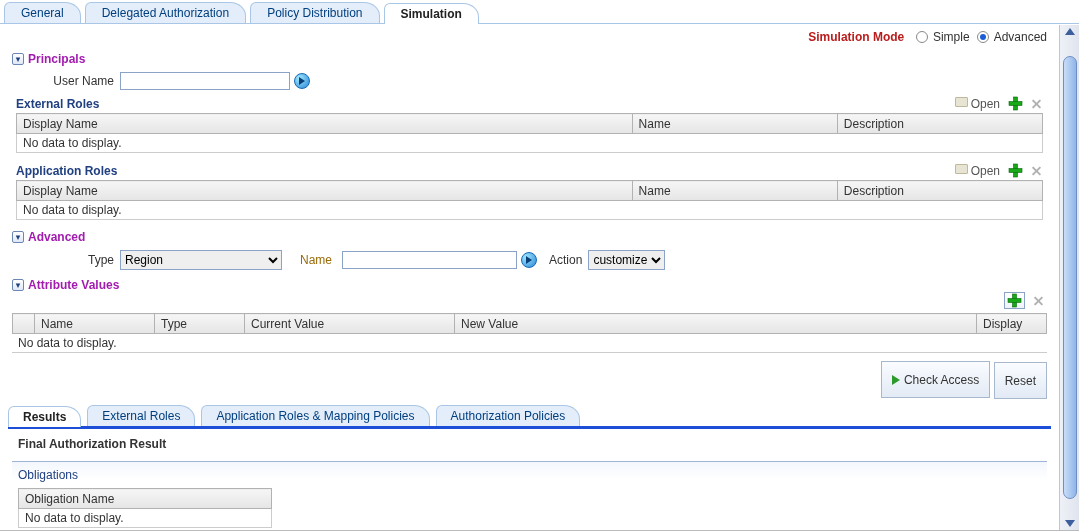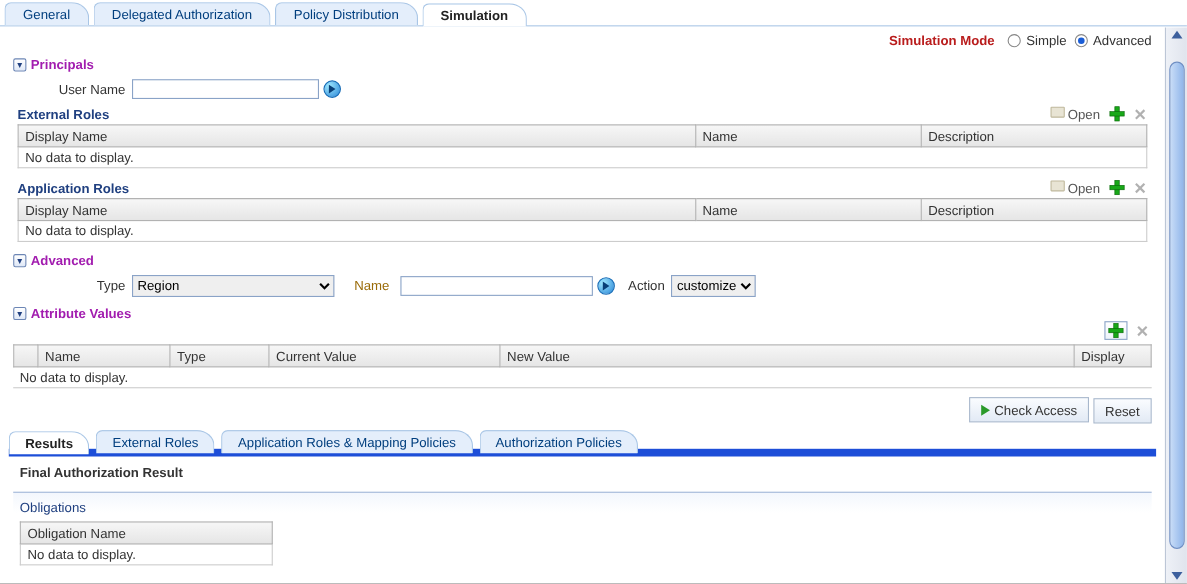--- a/index.html
+++ b/index.html
@@ -47,40 +47,40 @@
   .plus svg { display:block; }
   .x-ic { width:14px; height:14px; display:inline-block; position:relative; cursor:pointer; margin-left:4px; opacity:0.65;}
   .x-ic::before, .x-ic::after { content:''; position:absolute; left:2px; top:6px; width:11px; height:2px; background:#888; }
   .x-ic::before{ transform:rotate(45deg);} .x-ic::after{transform:rotate(-45deg);}
 
   table.grid { border-collapse:collapse; width:100%; margin-top:2px; }
   table.grid th { background:linear-gradient(#f6f6f6,#e5e5e5); border:1px solid #b2b2b2; text-align:left; font-weight:normal; padding:2px 6px; height:20px; }
   .nodata { border:1px solid #ccc; border-top:none; padding:2px 6px; }
 
   .button-bar { text-align:right; margin:4px 8px 6px 0; }
-  .btn { display:inline-flex; align-items:center; gap:4px; border:1px solid #a7b7cc; background:linear-gradient(#fafcff,#e2eaf5); padding:2px 10px; cursor:pointer; height:23px; }
+  .btn { display:inline-flex; align-items:center; gap:4px; border:1px solid #a7b7cc; background:linear-gradient(#fafcff,#e2eaf5); padding:2px 10px; cursor:pointer; height:37px; }
   .btn.play::before { content:''; width:0;height:0;border-top:5px solid transparent;border-bottom:5px solid transparent;border-left:8px solid #2a9a2a; }
 
   
-  .res-tabs { display:flex; align-items:flex-start; height:24px; margin:4px 4px 0 4px; border-bottom:7px solid #1d4ed8;}
+  .res-tabs { display:flex; align-items:flex-start; height:24px; margin:4px 4px 0 4px; border-bottom:3px solid #1d4ed8;}
   .res-tab {
     background:#e4eefb; color:#003e7e; padding:3px 14px; margin-right:6px;
     border:1px solid #a9c6e6; border-bottom:none;
     border-top-left-radius:6px; border-top-right-radius:16px 14px; cursor:pointer;
   }
   .res-tab.active { background:#fff; font-weight:bold; color:#222; position:relative; top:1px;}
 
   .results-area { margin:8px; }
   .far-title { font-weight:bold; margin:6px 6px 10px 6px; }
 
   .oblig-wrap { border-top:1px solid #9fb5d8; background:linear-gradient(#f3f7fd,#fff 18px); padding:6px 8px 2px 6px;}
   .oblig-title { color:#204080; font-weight:normal; margin-bottom:4px; }
 
   .oblig-cols { display:flex; gap:18px; align-items:flex-start; }
-  .oblig-left { width:230px; }
+  .oblig-left { width:254px; }
   .oblig-right { flex:1; border:1px solid #b7c8e0; background:linear-gradient(#eef4fc,#fff 20px); padding:6px 8px 0 8px; position:relative;}
   .mini-scroll { position:absolute; right:0; top:0; bottom:0; width:18px; background:linear-gradient(90deg,#e6edf7,#cdd9ec); border-left:1px solid #9fb5d8; display:flex; flex-direction:column; align-items:center; justify-content:flex-start;}
   .mini-scroll .arrow { width:0;height:0;border-left:5px solid transparent;border-right:5px solid transparent;border-bottom:6px solid #22497c; margin-top:3px;}
 
   
   .outer-scroll { position:absolute; top:25px; right:0; bottom:0; width:20px; background:linear-gradient(90deg,#eef1f7,#e0e4ed); border-left:1px solid #bcc6d6; display:flex; flex-direction:column; align-items:center; justify-content:space-between; }
   .outer-scroll .thumb { width:14px; flex:1; margin:18px 0; border:1px solid #6f8fc4; border-radius:7px; background:linear-gradient(90deg,#c9ddf7,#8fb5ea);}
   .outer-scroll .arrow-up, .outer-scroll .arrow-down { width:0;height:0;border-left:5px solid transparent;border-right:5px solid transparent; margin:3px;}
   .outer-scroll .arrow-up{ border-bottom:7px solid #3d5f9d; }
   .outer-scroll .arrow-down{ border-top:7px solid #3d5f9d; }
@@ -185,21 +185,21 @@
       </div>
     </div>
 
     <div class="section">
       <div class="sec-header">
         <span class="collapse-icon">▾</span>
         <span class="sec-title">Advanced</span>
       </div>
       <div class="form-row">
         <span class="form-label">Type</span>
-        <select style="width:184px">
+        <select style="width:162px">
           <option>Region</option>
         </select>
         <span style="width:18px"></span>
         <span class="form-label brown" style="width:auto;margin-right:4px">Name</span>
         <input class="text" style="width: 175px;" value="">
         <span class="go-btn"></span>
         <span style="width:12px"></span>
         <span>Action</span>
         <span style="width:6px"></span>
         <select>

